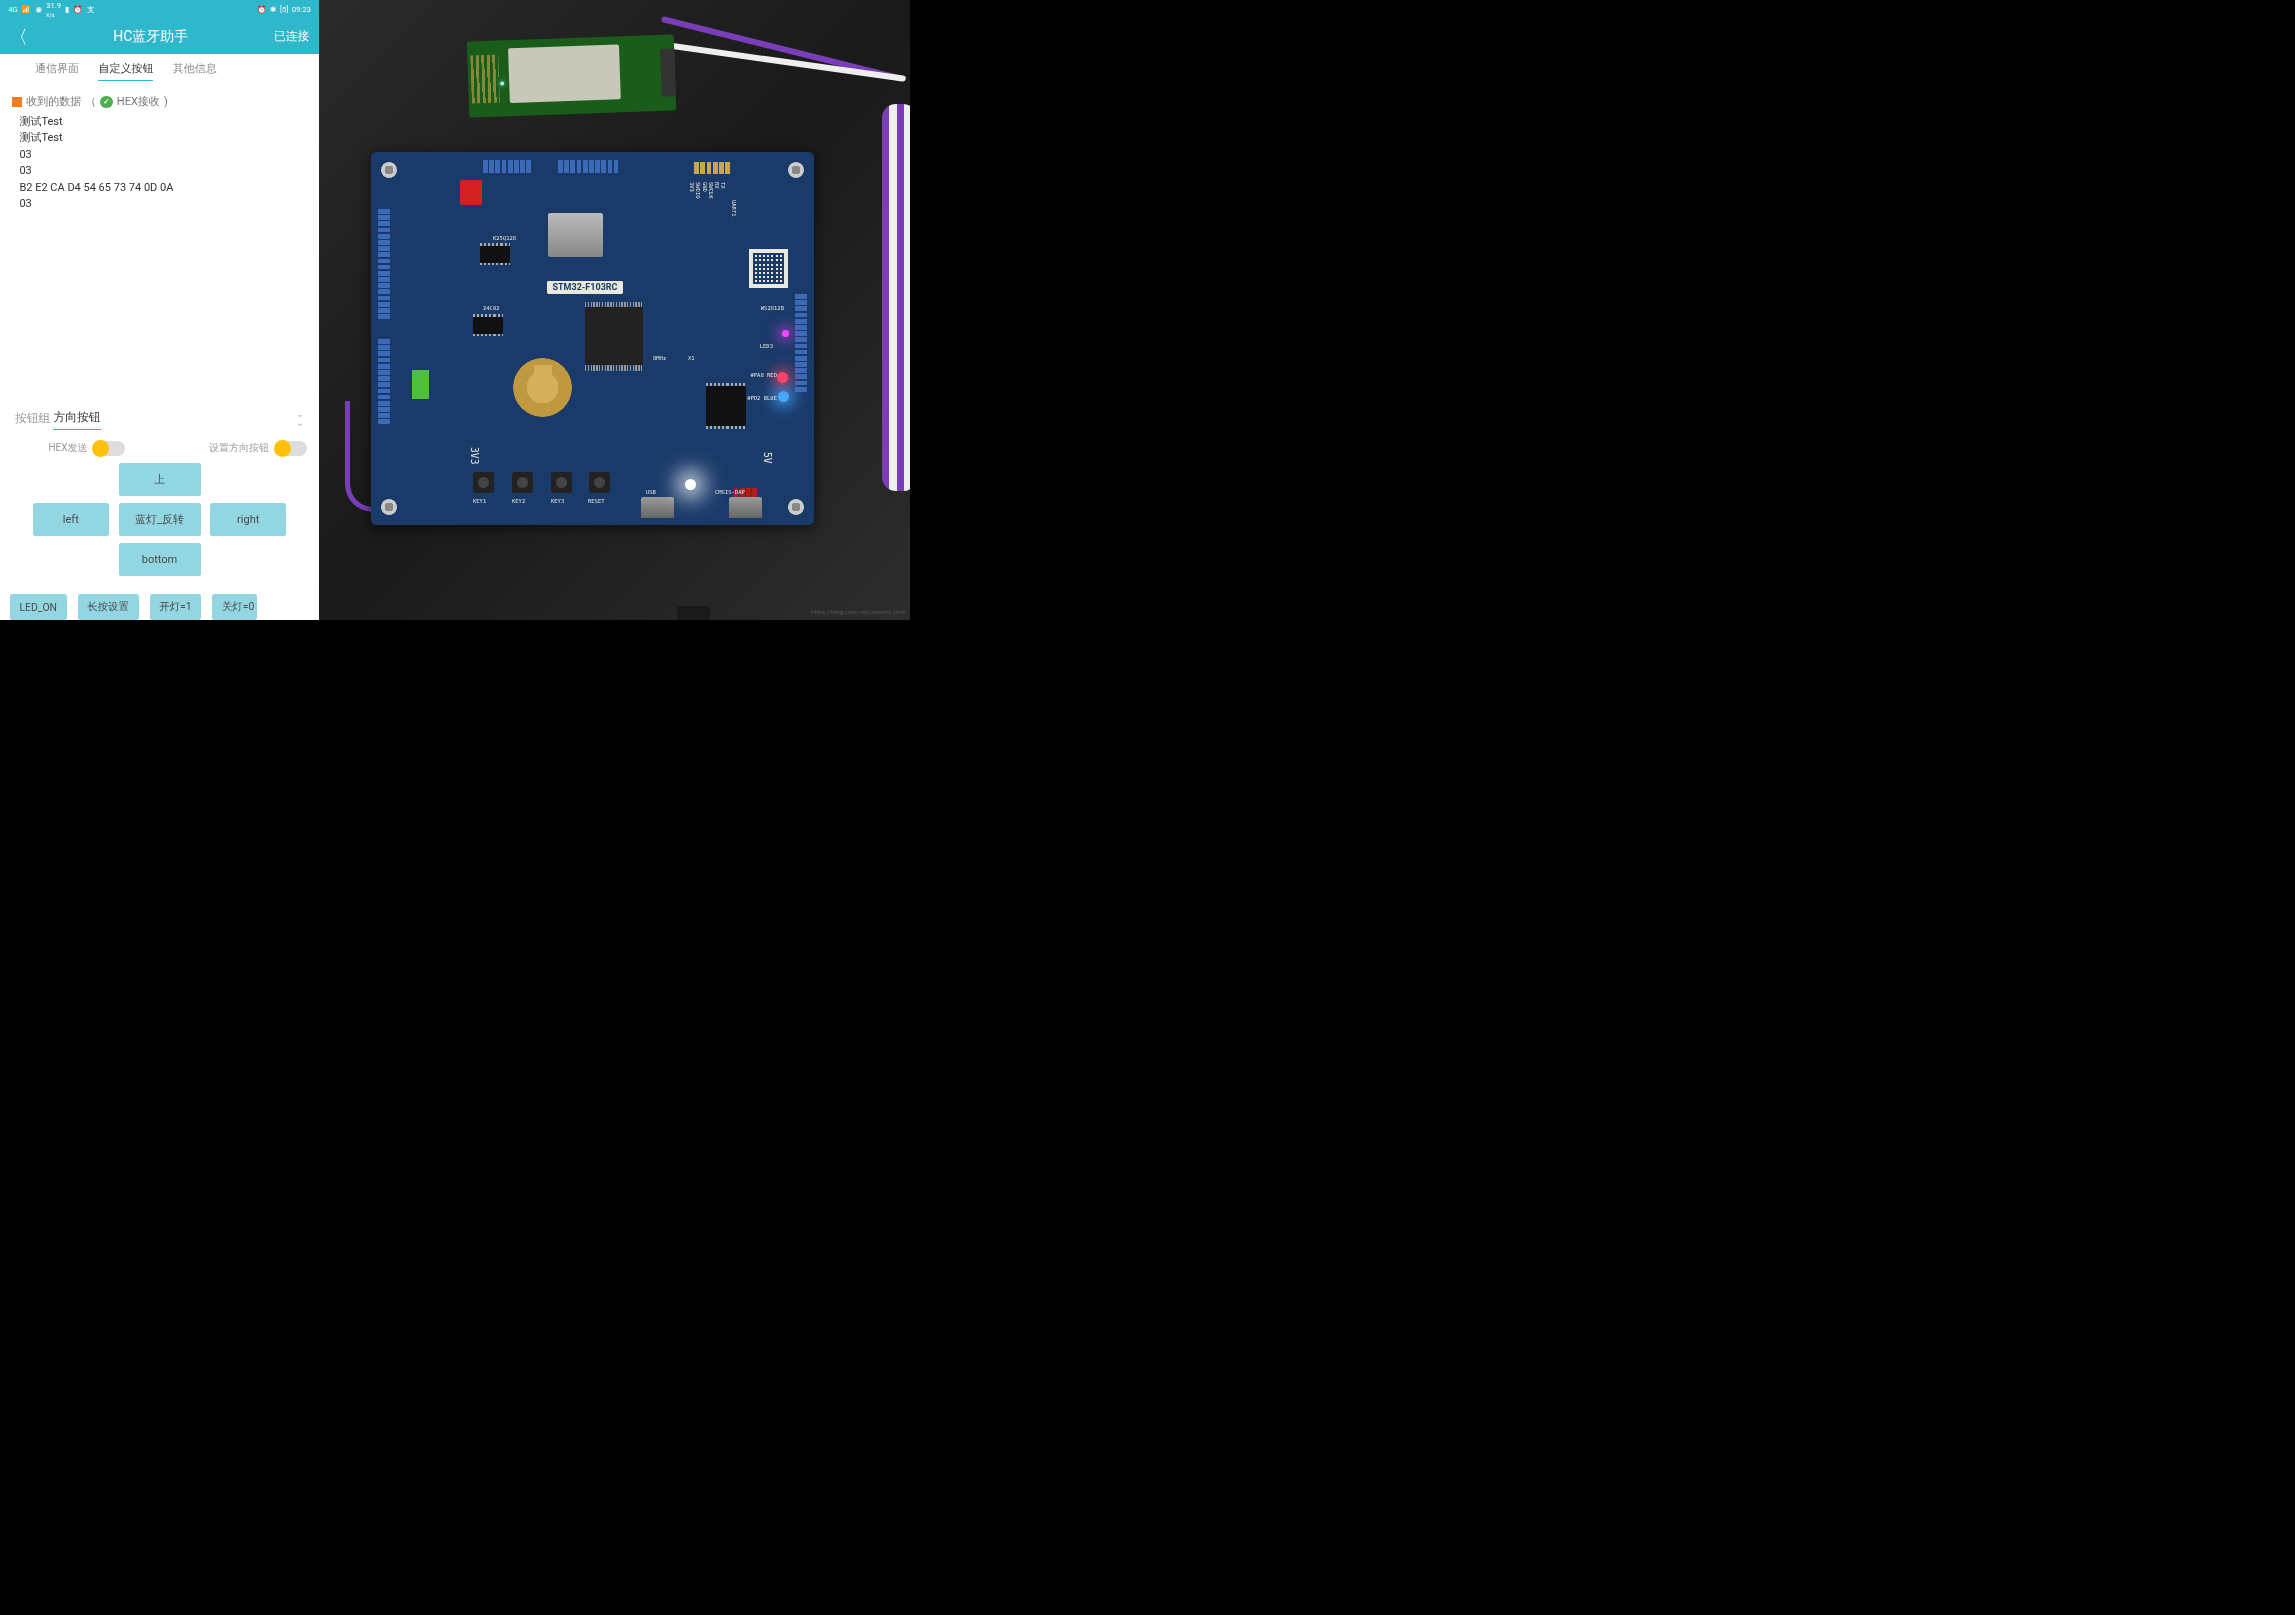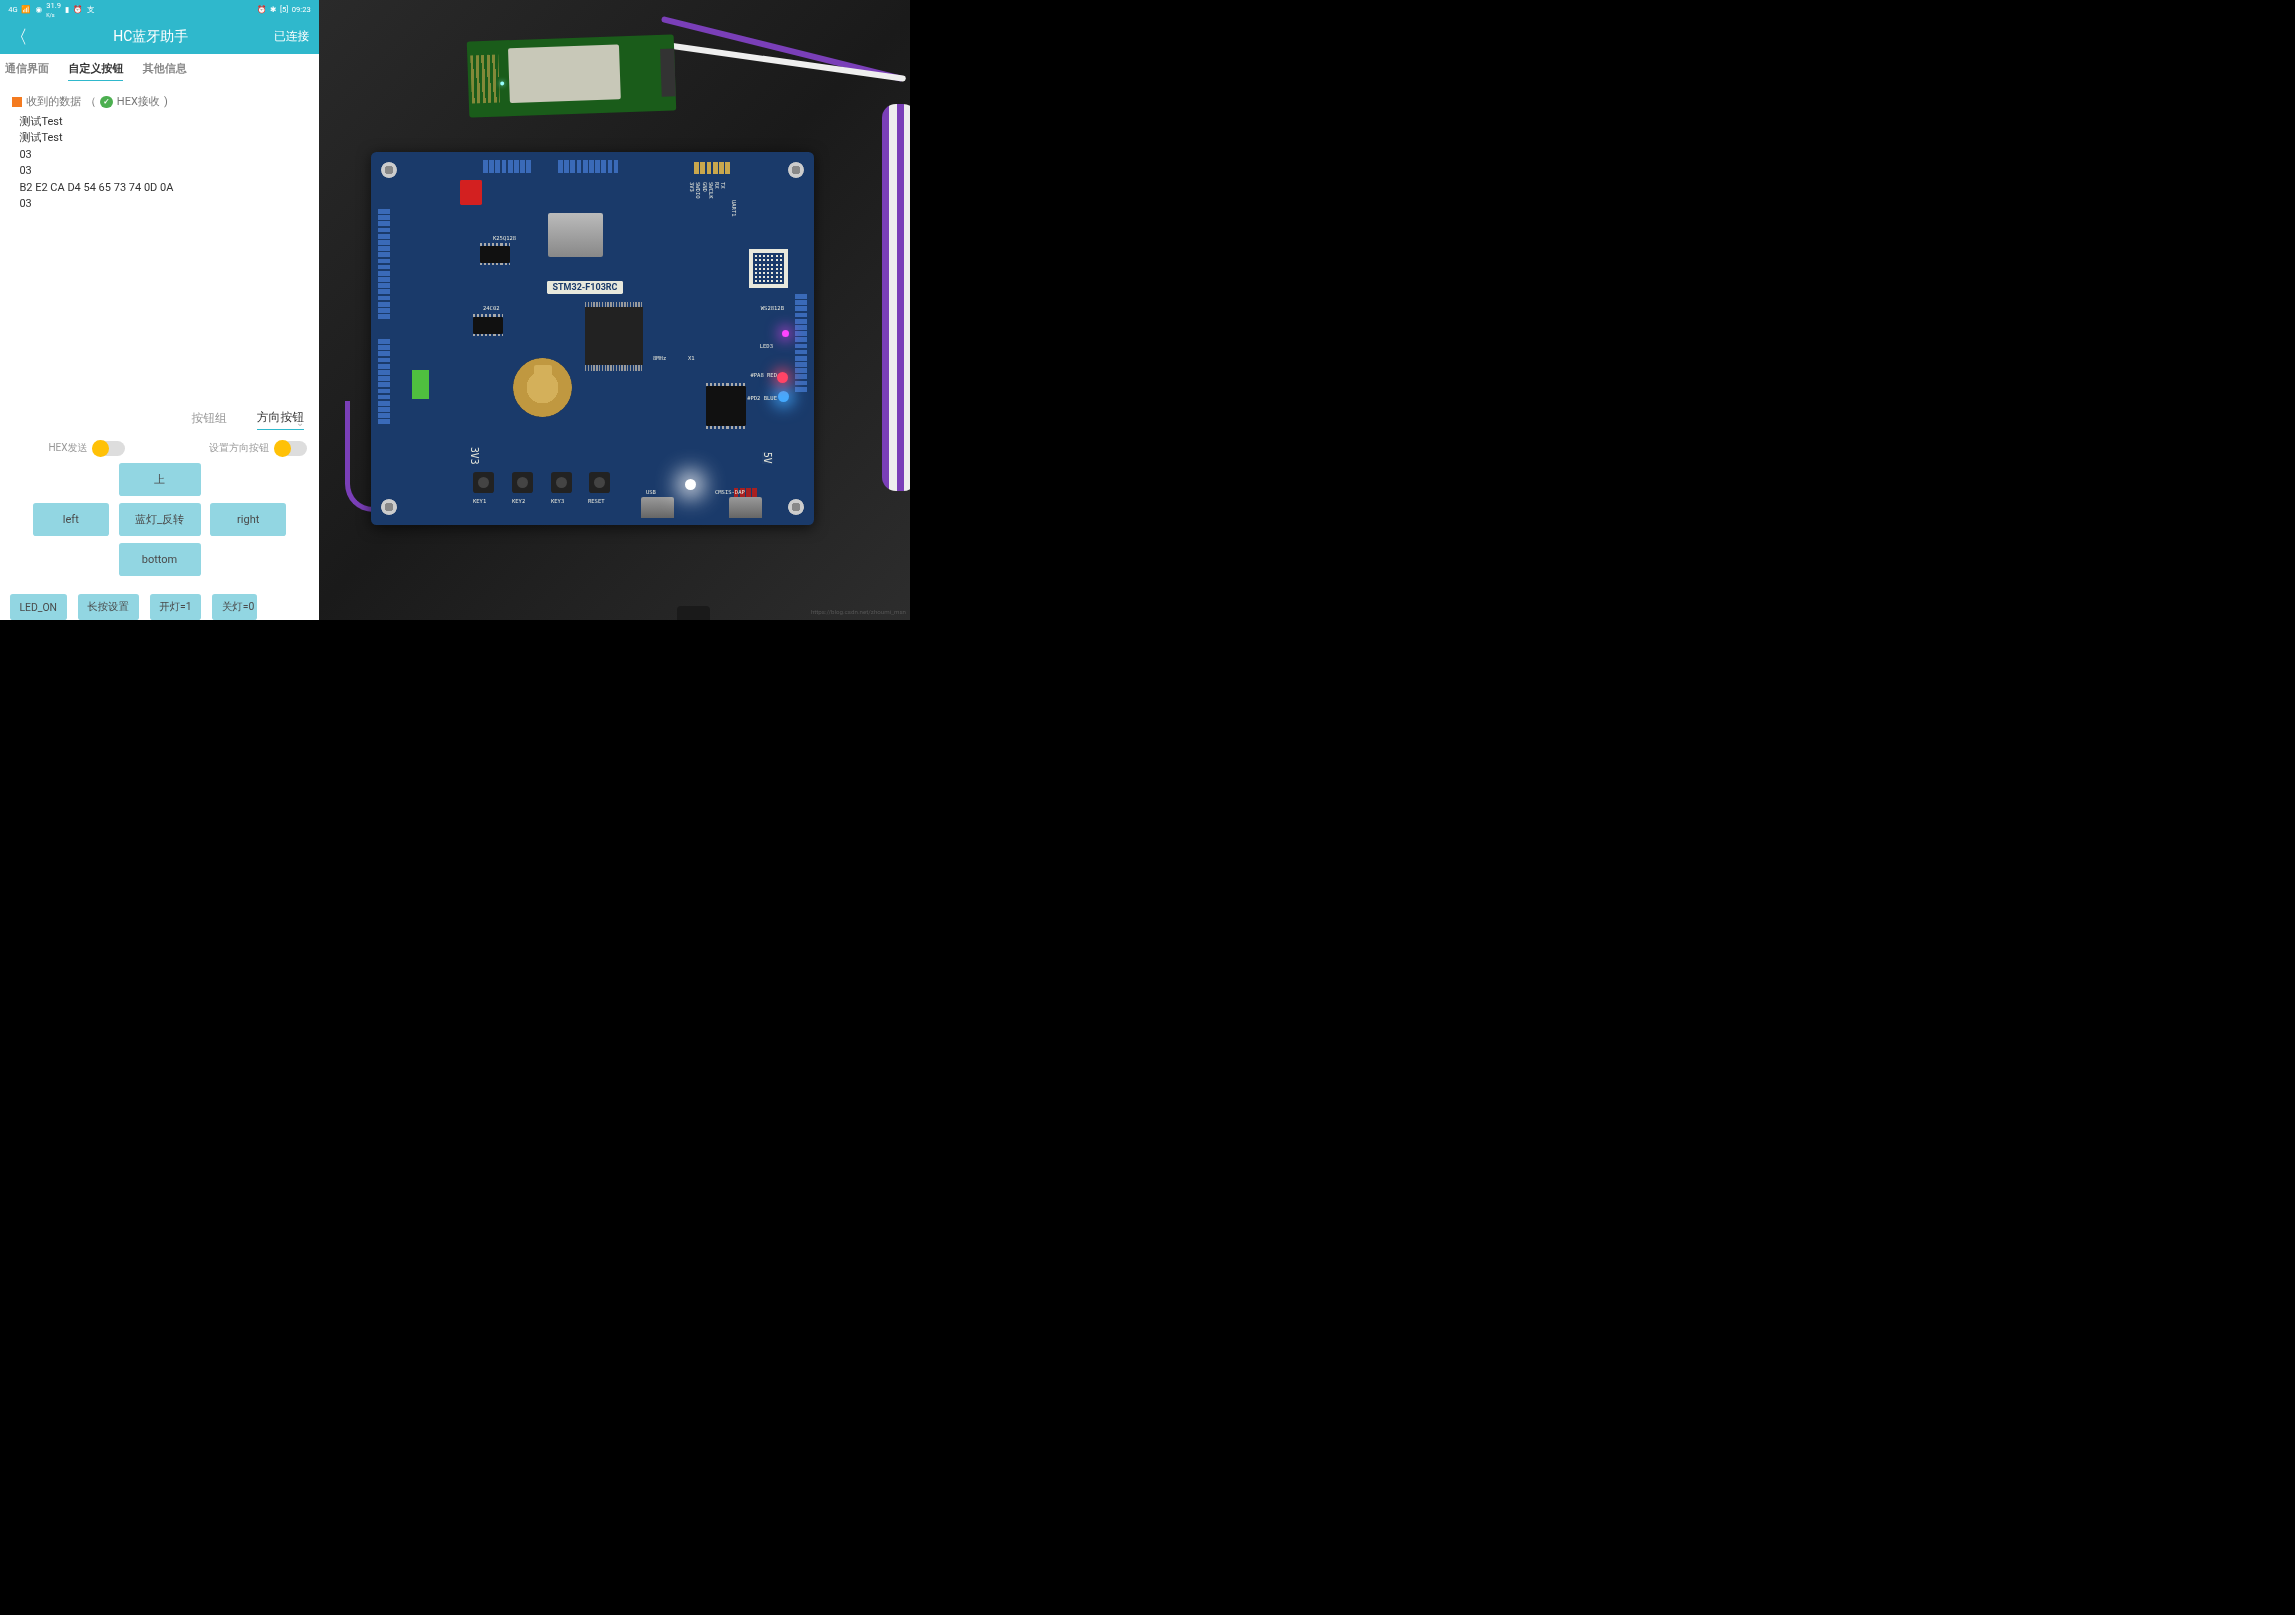--- a/index.html
+++ b/index.html
@@ -14,33 +14,33 @@
 .status-right { display: flex; align-items: center; gap: 3.5px; }
 .sig-sub { font-size: 5.5px; line-height: 1; }
 
 
 .app-header { height: 35px; background: #2FB8CC; display: flex; align-items: center; padding: 0 9.7px; justify-content: space-between; }
 .back-arrow { color: #fff; font-size: 18px; font-weight: 300; }
 .header-title { color: #fff; font-size: 14px; font-weight: 400; }
 .header-status { color: #fff; font-size: 11.8px; }
 
 
-.tabs { display: flex; height: 33px; align-items: center; gap: 19.4px; padding: 0 5px; border-bottom: 0; font-weight: bold; }
+.tabs { display: flex; height: 33px; align-items: center; gap: 19.4px; padding: 0 35px; border-bottom: 0; }
 .tab { font-size: 11px; color: #888; padding-bottom: 4.1px; }
 .tab.active { color: #333; border-bottom: 1.4px solid #2FB8CC; }
 
 
 .data-header { display: flex; align-items: center; gap: 4.1px; padding: 7px 12.4px 2.8px 12.4px; font-size: 11px; color: #777; }
 .orange-sq { width: 9.7px; height: 9.7px; background: #F47B20; }
 .green-circ { display: inline-flex; width: 12.4px; height: 12.4px; border-radius: 50%; background: #4CAF50; color: #fff; align-items: center; justify-content: center; font-size: 7.6px; font-weight: bold; }
 .data-body { flex: 1; padding: 1.4px 12.4px; font-size: 11px; color: #333; line-height: 1.5; overflow: hidden; }
 .data-line { white-space: pre-wrap; margin-left: 7px; }
 
 
-.btn-tabs-row { display: flex; align-items: center; padding: 5.5px 15px 2.8px; gap: 30px; position: relative; justify-content: flex-end; }
+.btn-tabs-row { display: flex; align-items: center; padding: 5.5px 15px 2.8px; gap: 3px; position: relative; }
 .btn-tab { font-size: 11.8px; color: #999; padding-bottom: 2.8px; }
 .btn-tab.active { color: #333; border-bottom: 1.4px solid #2FB8CC; }
 .chevrons { position: absolute; right: 15px; top: 4.1px; color: #bbb; font-size: 9.7px; line-height: 1; display: flex; flex-direction: column; }
 
 
 .toggle-row { display: flex; align-items: center; padding: 8.3px 12.4px 7px; gap: 7px; }
 .toggle-group { display: flex; align-items: center; gap: 5.5px; }
 .toggle-label { font-size: 10px; color: #999; margin-left: 36px; }
 .switch { width: 32px; height: 15px; background: #ddd; border-radius: 7.6px; position: relative; }
 .switch::after { content: ""; position: absolute; width: 16.6px; height: 16.6px; background: #FFC107; border-radius: 50%; left: -0.7px; top: -0.7px; }

